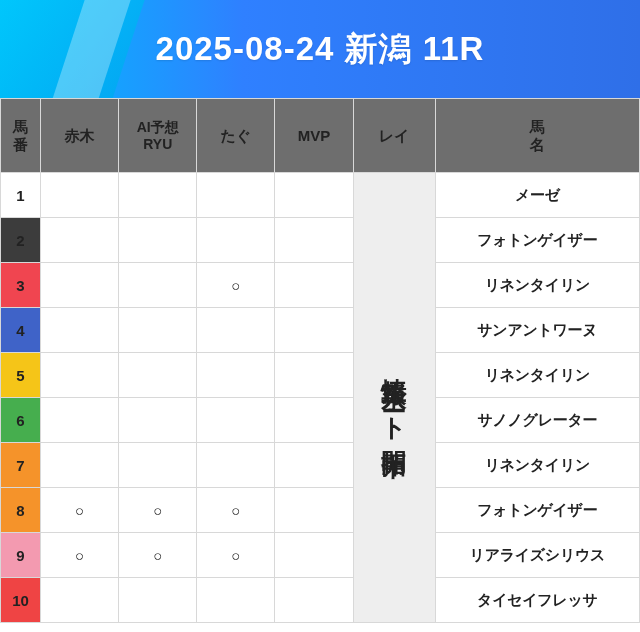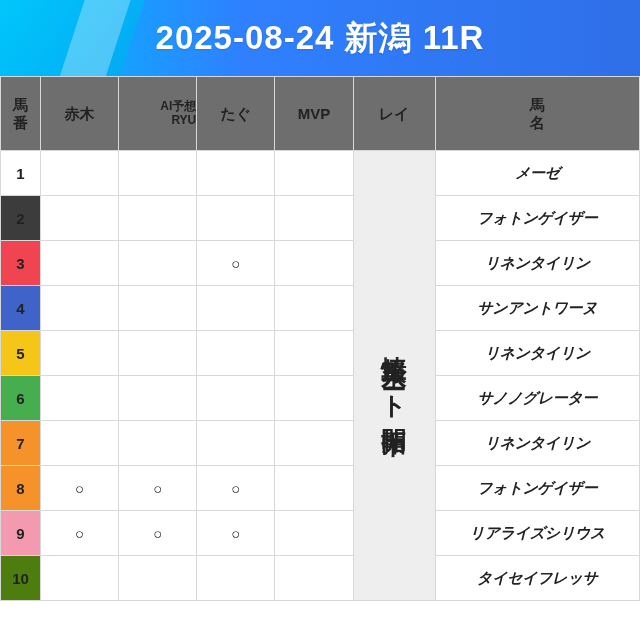--- a/index.html
+++ b/index.html
@@ -14,21 +14,21 @@
     width: 640px;
     height: 632px;
     overflow: hidden;
     background: #ffffff;
   }
 
   
   .header {
     position: relative;
     width: 640px;
-    height: 76px;
+    height: 98px;
     background: linear-gradient(90deg, #00bfff 0%, #2f80ff 38%, #2f6fe8 100%);
     display: flex;
     align-items: center;
     justify-content: center;
     overflow: hidden;
   }
   .header::before {
     content: "";
     position: absolute;
     left: -60px; top: -40px;
@@ -87,21 +87,21 @@
     font-size: 16px;
     line-height: 1.15;
     border: 1px solid #6e6e6e;
   }
   thead th.th-num {
     font-size: 15px;
     letter-spacing: 0;
   }
   thead th.th-num span { display: block; }
   thead th.th-name span { display: block; }
-  thead th small { display: block; font-size: 12px; font-weight: bold; text-align: right; }
+  thead th small { display: block; font-size: 14px; font-weight: bold; }
 
   tbody td { height: 45px; }
 
   td.num {
     font-weight: bold;
     font-size: 17px;
     color: #ffffff;
   }
   td.num.light { color: #222222; }
 
@@ -109,21 +109,20 @@
     background: #ffffff;
     font-size: 17px;
     color: #222;
   }
   td.horse {
     background: #ffffff;
     font-size: 16.5px;
     font-weight: bold;
     color: #1a1a1a;
     letter-spacing: -0.3px;
-    font-style: italic;
   }
   td.rei-cell {
     background: #eeeeee;
     vertical-align: middle;
     padding: 0;
   }
   .rei-text {
     writing-mode: vertical-rl;
     text-orientation: upright;
     font-size: 25px;
@@ -248,21 +247,21 @@
           </tr>
           <tr>
             <td class="num" style="background: rgb(243, 154, 176);">9</td>
             <td class="mark">○</td>
             <td class="mark">○</td>
             <td class="mark">○</td>
             <td class="mark"></td>
             <td class="horse">リアライズシリウス</td>
           </tr>
           <tr>
-            <td class="num" style="background: #4d7c0f;">10</td>
+            <td class="num" style="background: #ef4444;">10</td>
             <td class="mark"></td>
             <td class="mark"></td>
             <td class="mark"></td>
             <td class="mark"></td>
             <td class="horse">タイセイフレッサ</td>
           </tr>
         </tbody>
     </table>
   </div>
 

